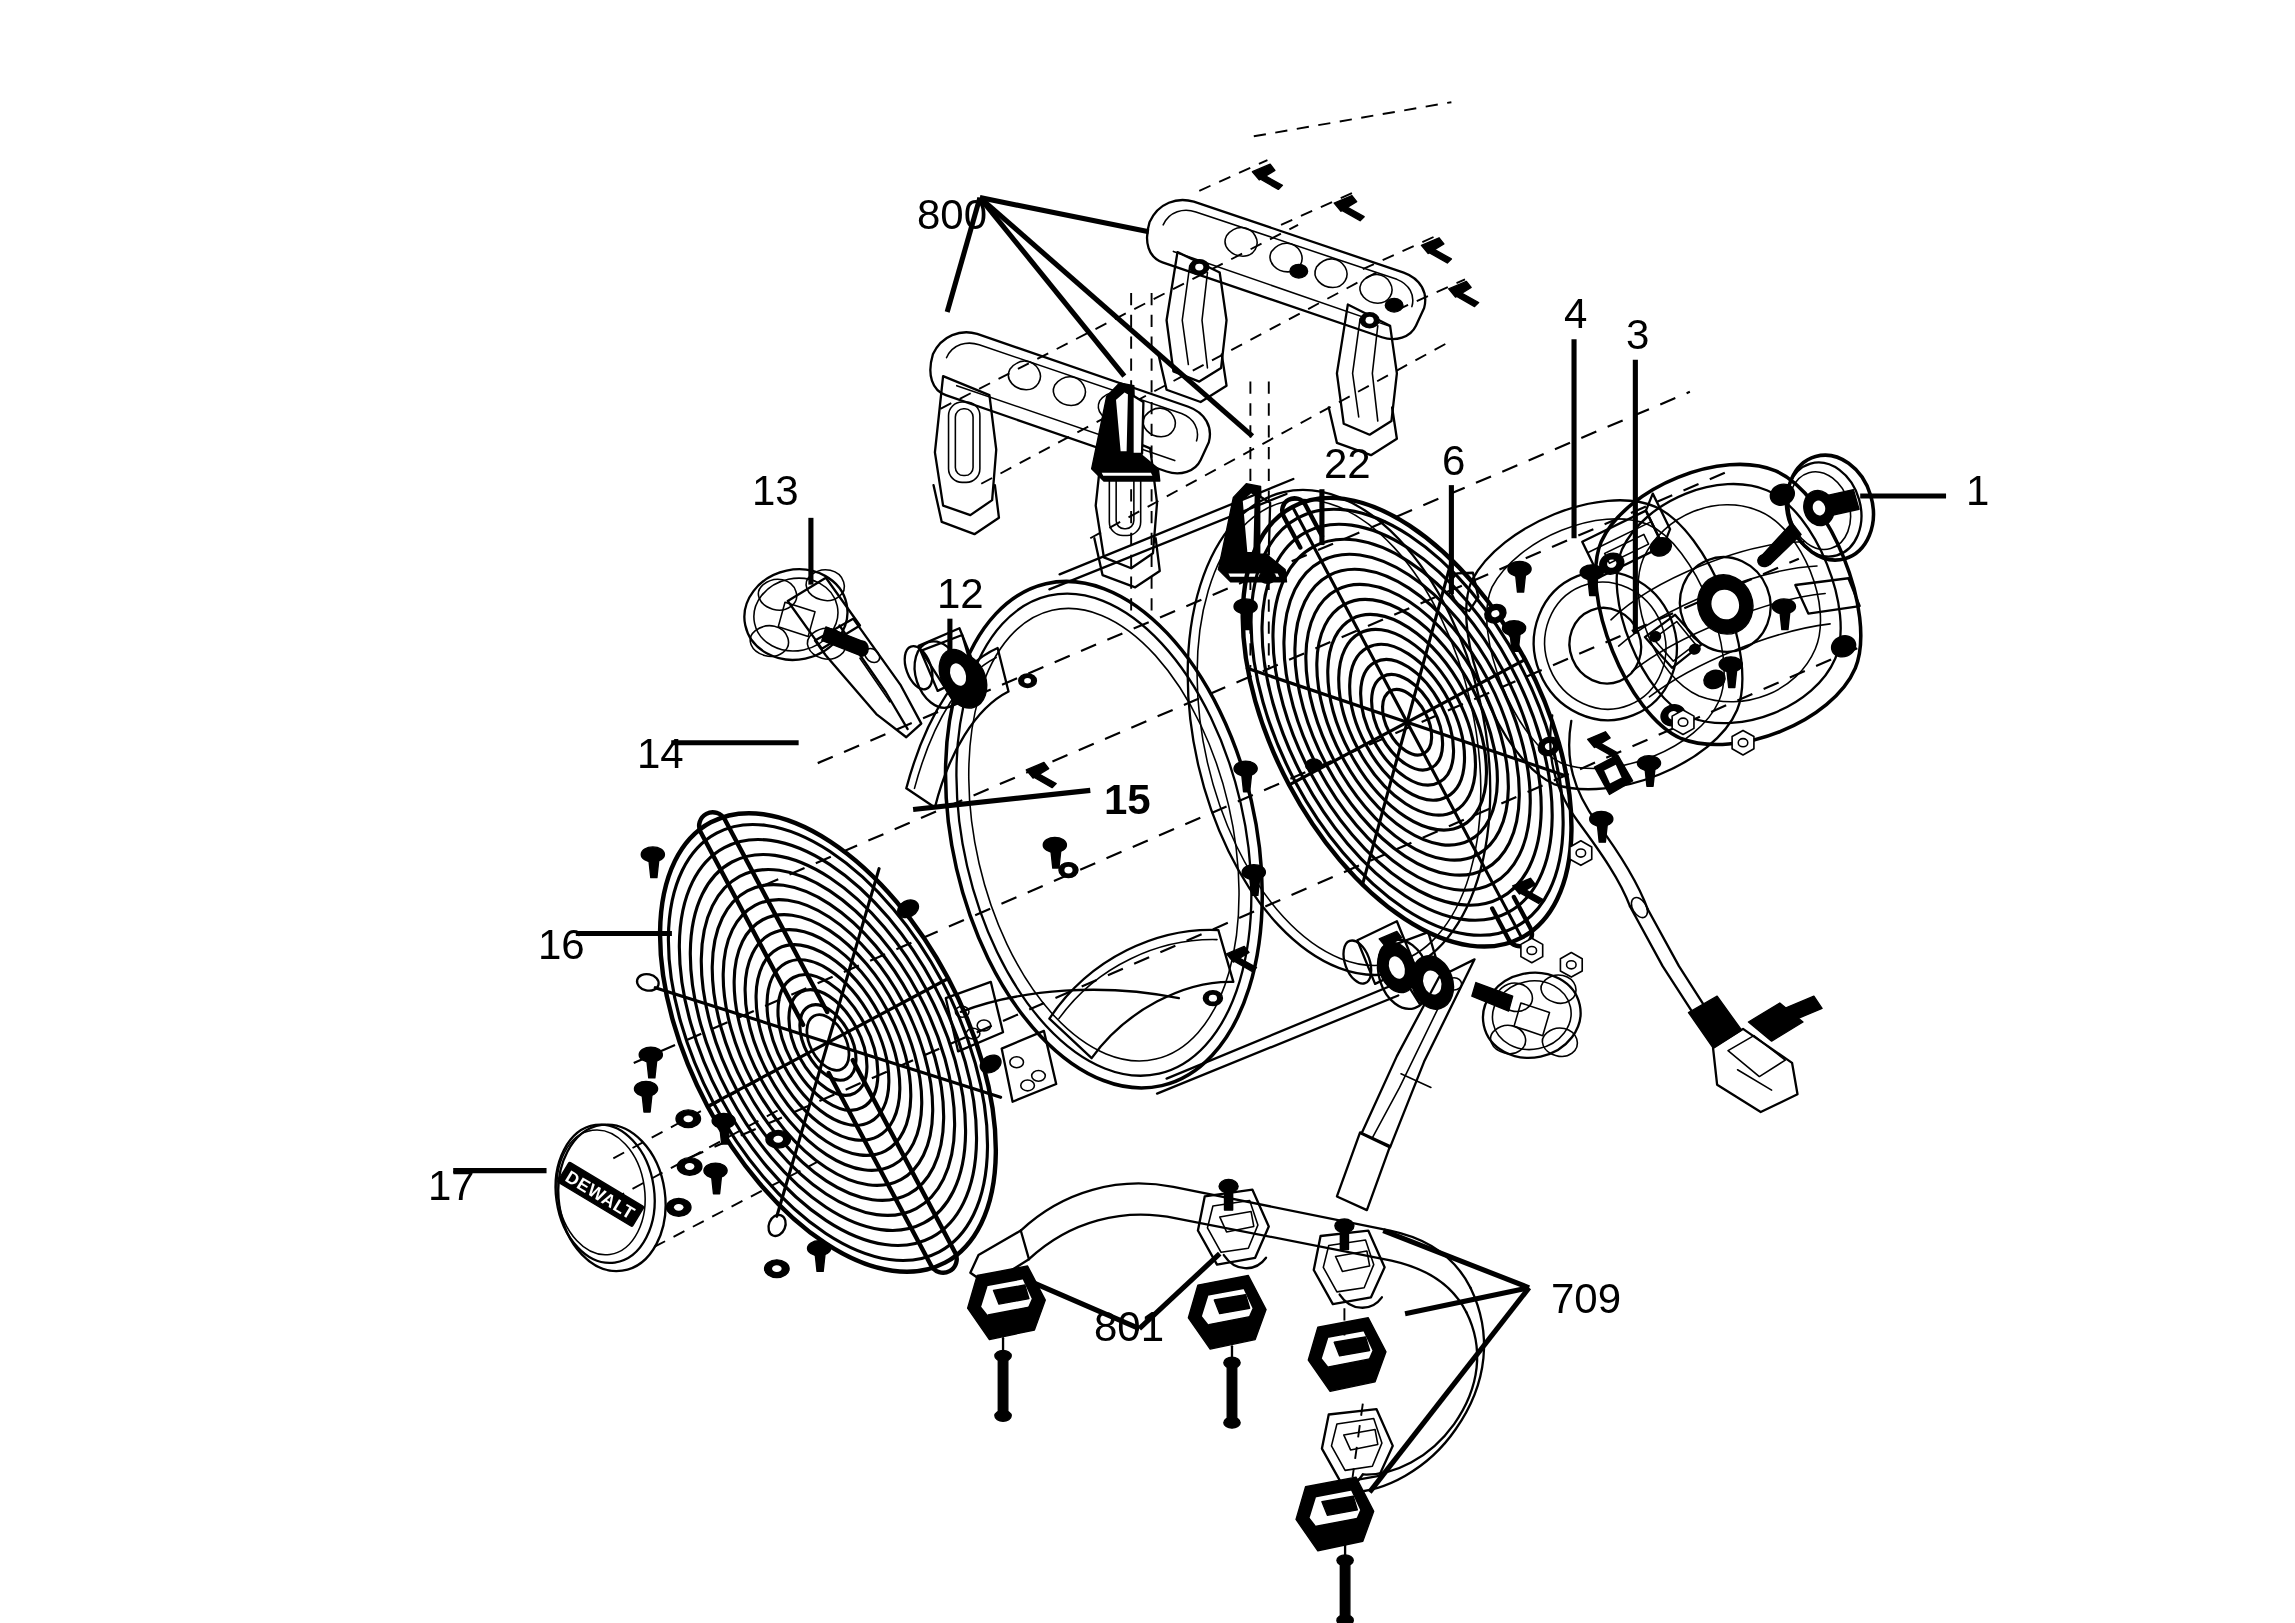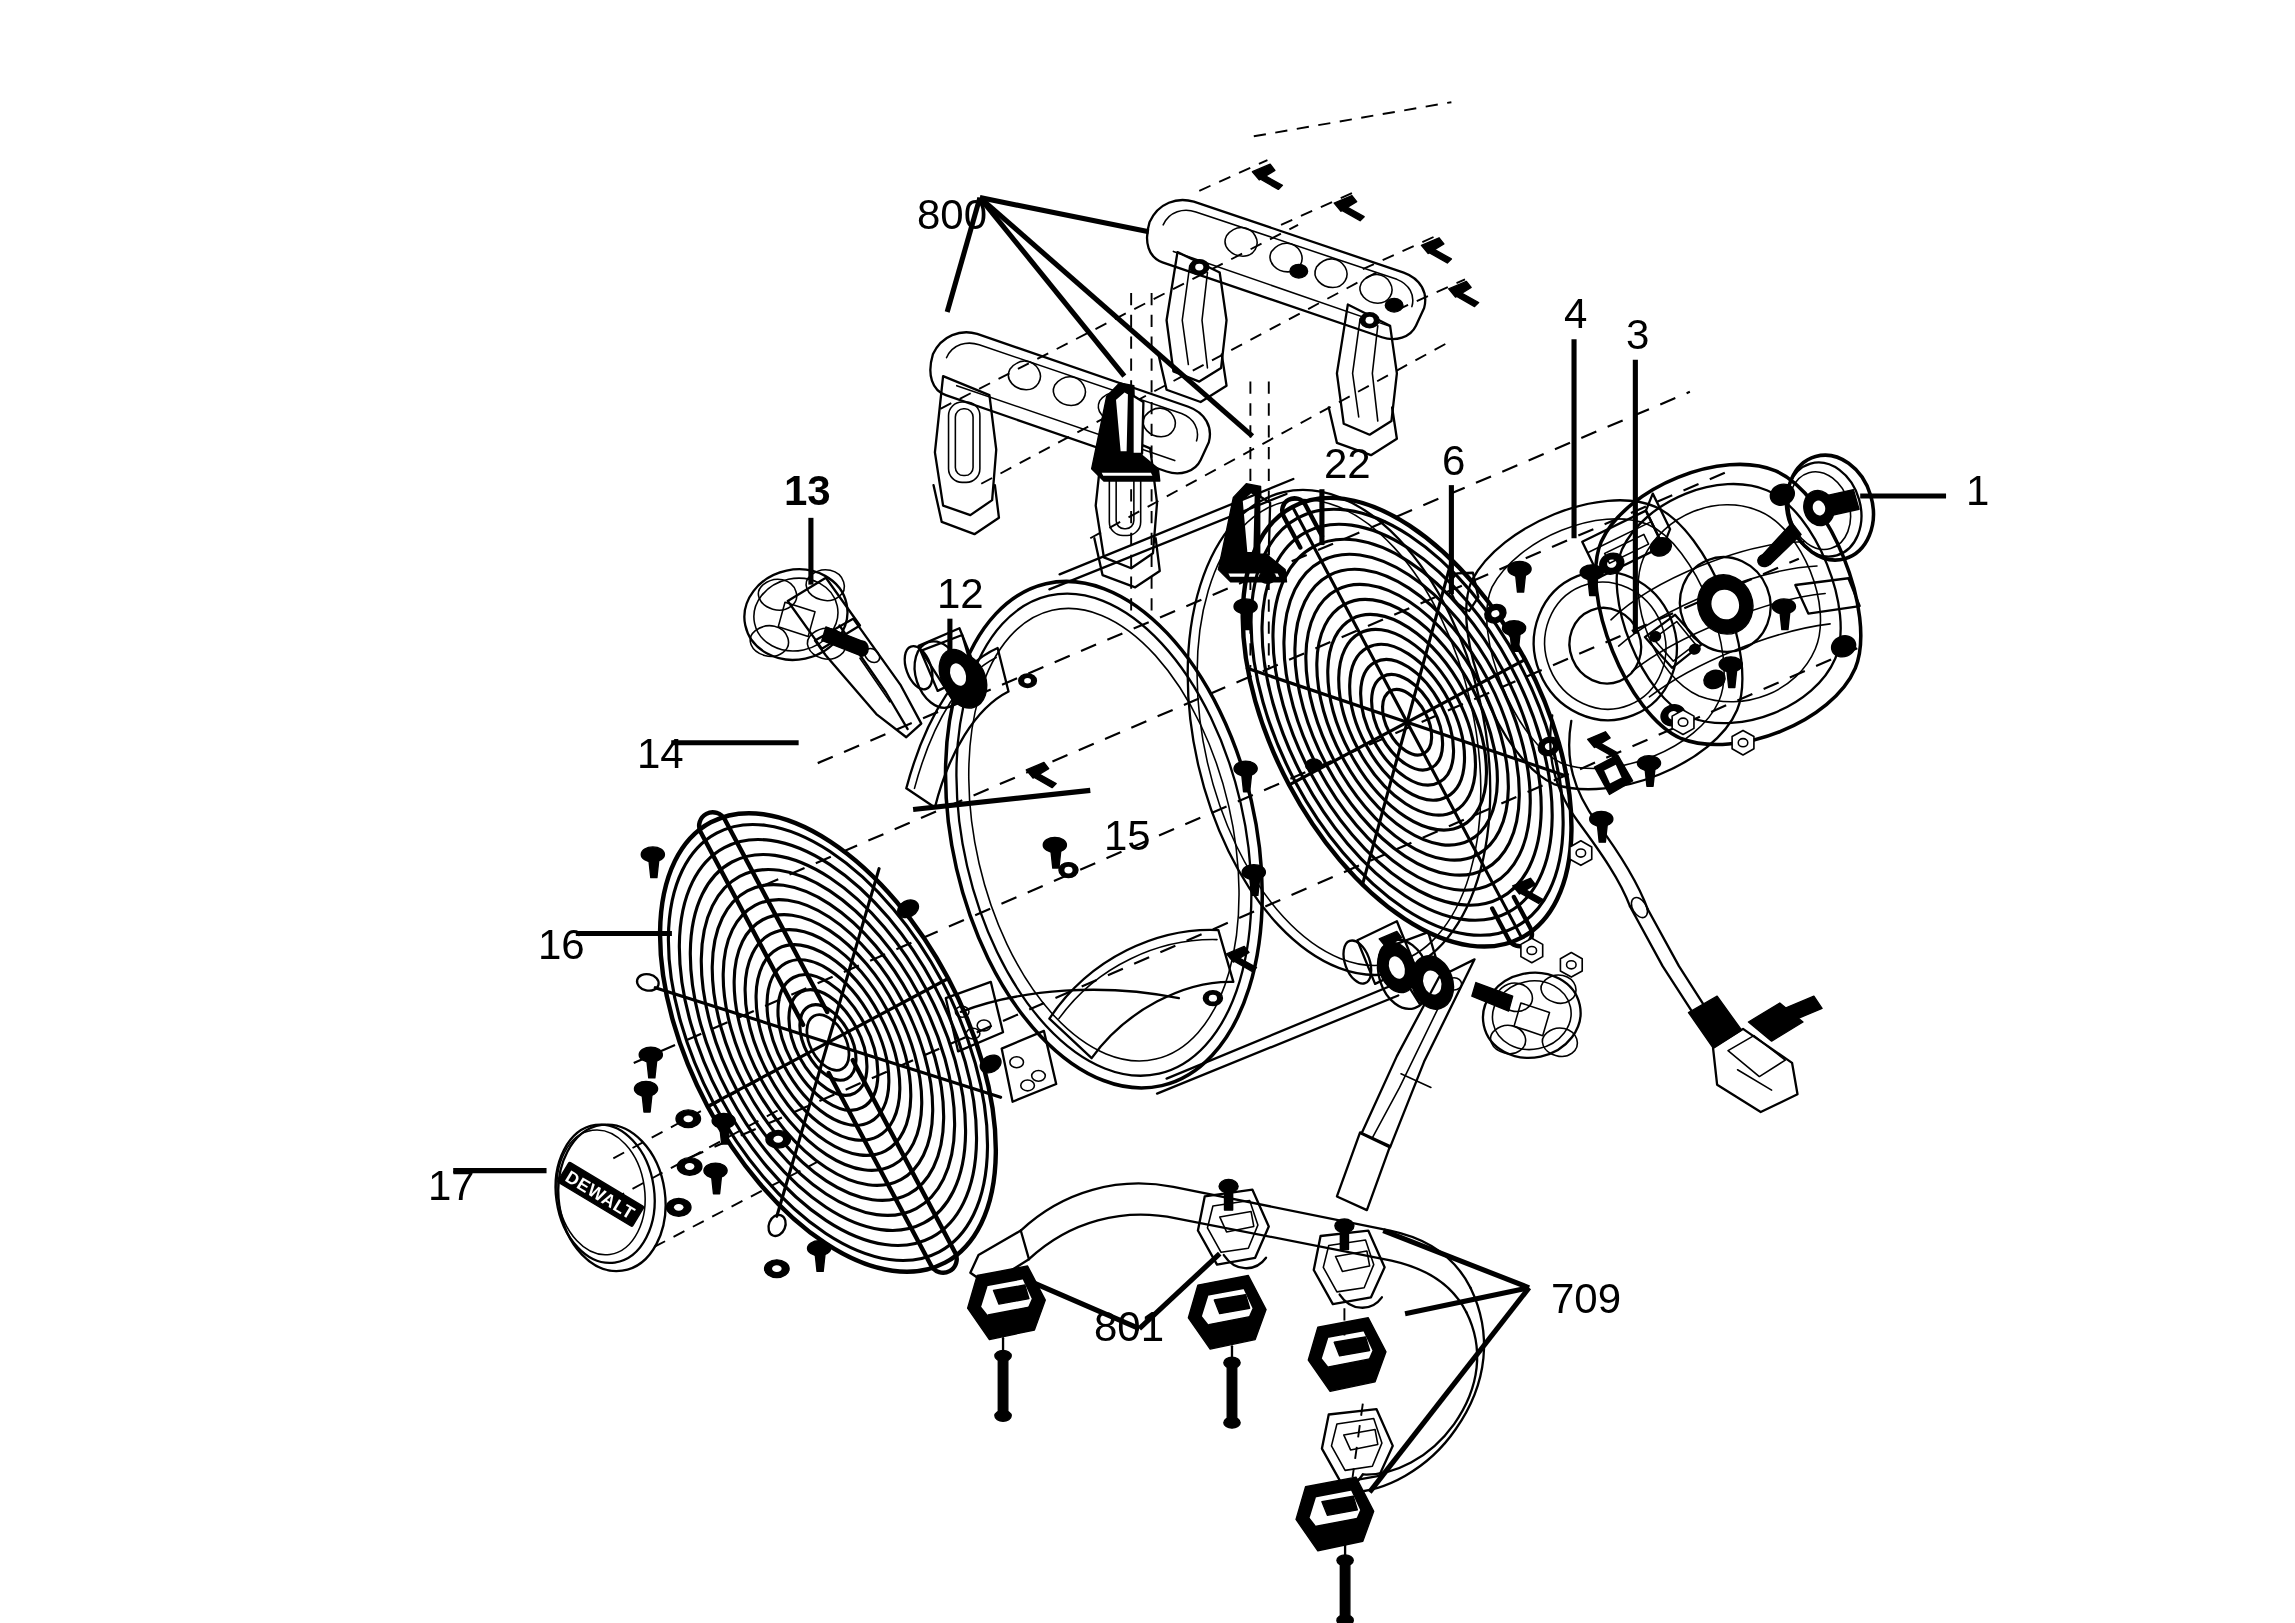--- a/index.html
+++ b/index.html
@@ -656,25 +656,25 @@
       <path class="lead" d="M2244 1890 L2030 1806"></path>
       <path class="lead" d="M2244 1890 L2062 1928"></path>
       <path class="lead" d="M2244 1890 L2010 2190"></path>
     </g>
   </svg>
 
   <div class="lbl" style="left: 917px; top: 164px; margin-top: 30px;">800</div>
   <div class="lbl" style="left: 1564px; top: 293px;">4</div>
   <div class="lbl" style="left: 1626px; top: 314px;">3</div>
   <div class="lbl" style="left: 1966px; top: 470px;">1</div>
-  <div class="lbl" style="left: 784px; top: 470px; font-weight: bold;">13</div>
+  <div class="lbl" style="left: 752px; top: 470px;">13</div>
   <div class="lbl" style="left: 1324px; top: 443px;">22</div>
   <div class="lbl" style="left: 1442px; top: 440px;">6</div>
   <div class="lbl" style="left: 937px; top: 573px;">12</div>
   <div class="lbl" style="left: 637px; top: 733px;">14</div>
-  <div class="lbl" style="left: 1104px; top: 815px;">15</div>
+  <div class="lbl" style="left: 1104px; top: 779px; font-weight: bold;">15</div>
   <div class="lbl" style="left: 538px; top: 924px; text-align: center;">16</div>
   <div class="lbl" style="left: 428px; top: 1159px; margin-top: 6px;">17</div>
   <div class="lbl" style="left: 1094px; top: 1306px;">801</div>
   <div class="lbl" style="left: 1551px; top: 1278px;">709</div>
 
 </div>
 
 
 </body></html>

